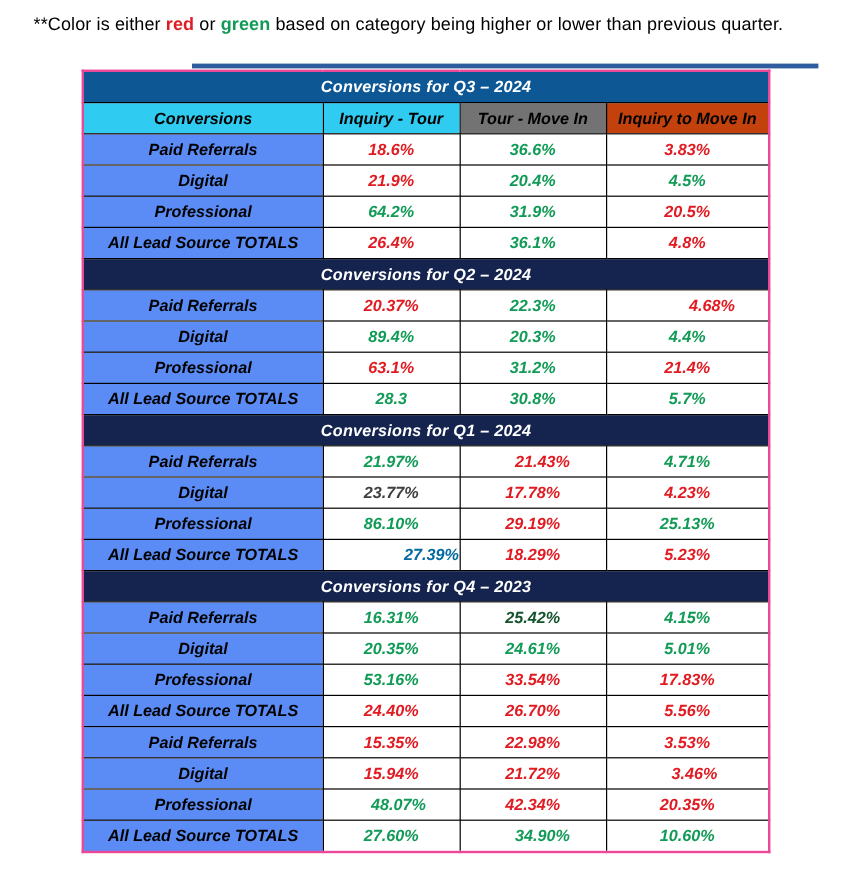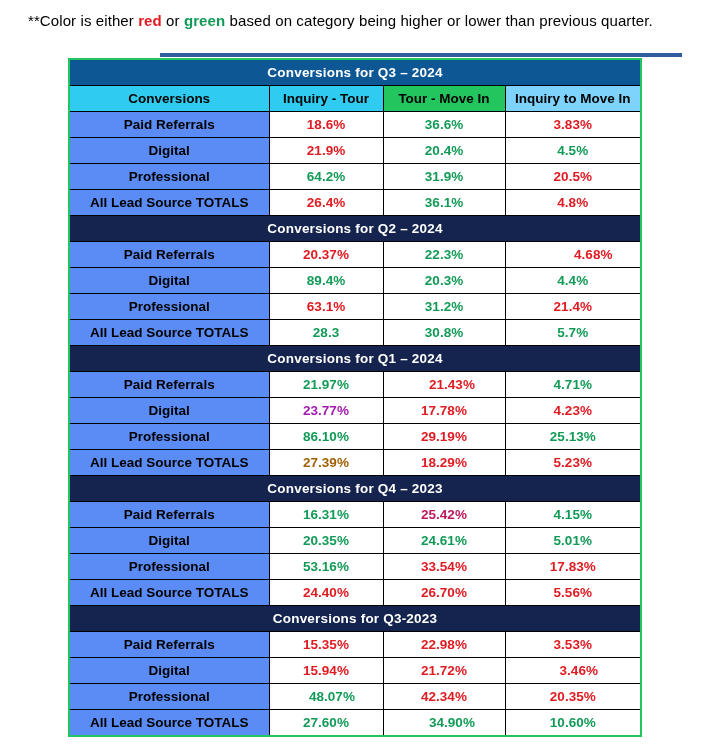--- a/index.html
+++ b/index.html
@@ -13,21 +13,22 @@
     font-size:15px;color:#000;letter-spacing:.1px;
   }
   .disclaimer b{font-weight:bold;}
   .top-rule{
     position:absolute;left:160px;top:53px;width:522px;height:4px;
   }
   table.conv{
     position:absolute;left:68px;top:58px;
     border-collapse:collapse;table-layout:fixed;
     width:572px;
-    border:2px solid #22c55e;
+    border:2px solid #ec4899;
+    font-style:italic;
   }
   table.conv td,table.conv th{
     border:1px solid #000;
     text-align:center;vertical-align:middle;
     font-weight:bold;font-size:13.5px;
     padding:0;height:25px;
     overflow:hidden;white-space:nowrap;
   }
   td.section-title{
     color:#fff;font-size:14px;height:24px;letter-spacing:.2px;
@@ -52,22 +53,22 @@
       <col style="width:122px">
       <col style="width:136px">
   </colgroup>
   <tbody>
       <tr>
         <td class="section-title" colspan="4" style="background: rgb(13, 87, 149); color: rgb(255, 255, 255);">Conversions for Q3 – 2024</td>
       </tr>
       <tr>
         <th class="colhead" style="background: rgb(47, 203, 240);">Conversions</th>
         <th class="colhead" style="background: rgb(47, 203, 240);">Inquiry - Tour</th>
-        <th class="colhead" style="background: #22c55e;">Tour - Move In</th>
-        <th class="colhead" style="background: #7dd3fc;">Inquiry to Move In</th>
+        <th class="colhead" style="background: #737373;">Tour - Move In</th>
+        <th class="colhead" style="background: #c2410c;">Inquiry to Move In</th>
       </tr>
       <tr>
         <td class="rowlabel" style="background: rgb(91, 140, 245);">Paid Referrals</td>
         <td class="val" style="color: rgb(225, 27, 34);">18.6%</td>
         <td class="val" style="color: rgb(18, 155, 87);">36.6%</td>
         <td class="val" style="color: rgb(225, 27, 34);">3.83%</td>
       </tr>
       <tr>
         <td class="rowlabel" style="background: rgb(91, 140, 245);">Digital</td>
         <td class="val" style="color: rgb(225, 27, 34);">21.9%</td>
@@ -117,65 +118,62 @@
         <td class="section-title" colspan="4" style="background: rgb(20, 36, 79); color: rgb(255, 255, 255);">Conversions for Q1 – 2024</td>
       </tr>
       <tr>
         <td class="rowlabel" style="background: rgb(91, 140, 245);">Paid Referrals</td>
         <td class="val" style="color: rgb(18, 155, 87);">21.97%</td>
         <td class="val" style="color: rgb(225, 27, 34); padding-left: 16px;">21.43%</td>
         <td class="val" style="color: rgb(18, 155, 87);">4.71%</td>
       </tr>
       <tr>
         <td class="rowlabel" style="background: rgb(91, 140, 245);">Digital</td>
-        <td class="val" style="color: #a21caf;">23.77%</td>
+        <td class="val" style="color: #404040;">23.77%</td>
         <td class="val" style="color: rgb(225, 27, 34);">17.78%</td>
         <td class="val" style="color: rgb(225, 27, 34);">4.23%</td>
       </tr>
       <tr>
         <td class="rowlabel" style="background: rgb(91, 140, 245);">Professional</td>
         <td class="val" style="color: rgb(18, 155, 87);">86.10%</td>
         <td class="val" style="color: rgb(225, 27, 34);">29.19%</td>
         <td class="val" style="color: rgb(18, 155, 87);">25.13%</td>
       </tr>
       <tr>
         <td class="rowlabel" style="background: rgb(91, 140, 245);">All Lead Source TOTALS</td>
-        <td class="val" style="color: #a16207;">27.39%</td>
+        <td class="val" style="color: #0369a1; text-align: right;">27.39%</td>
         <td class="val" style="color: rgb(225, 27, 34);">18.29%</td>
         <td class="val" style="color: rgb(225, 27, 34);">5.23%</td>
       </tr>
       <tr>
         <td class="section-title" colspan="4" style="background: rgb(20, 36, 79); color: rgb(255, 255, 255);">Conversions for Q4 – 2023</td>
       </tr>
       <tr>
         <td class="rowlabel" style="background: rgb(91, 140, 245);">Paid Referrals</td>
         <td class="val" style="color: rgb(18, 155, 87);">16.31%</td>
-        <td class="val" style="color: #be185d;">25.42%</td>
+        <td class="val" style="color: #14532d;">25.42%</td>
         <td class="val" style="color: rgb(18, 155, 87); border-radius: 13px;">4.15%</td>
       </tr>
       <tr>
         <td class="rowlabel" style="background: rgb(91, 140, 245);">Digital</td>
         <td class="val" style="color: rgb(18, 155, 87);">20.35%</td>
         <td class="val" style="color: rgb(18, 155, 87);">24.61%</td>
         <td class="val" style="color: rgb(18, 155, 87);">5.01%</td>
       </tr>
       <tr>
         <td class="rowlabel" style="background: rgb(91, 140, 245);">Professional</td>
         <td class="val" style="color: rgb(18, 155, 87);">53.16%</td>
         <td class="val" style="color: rgb(225, 27, 34);">33.54%</td>
         <td class="val" style="color: rgb(225, 27, 34);">17.83%</td>
       </tr>
       <tr>
         <td class="rowlabel" style="background: rgb(91, 140, 245);">All Lead Source TOTALS</td>
         <td class="val" style="color: rgb(225, 27, 34);">24.40%</td>
         <td class="val" style="color: rgb(225, 27, 34);">26.70%</td>
         <td class="val" style="color: rgb(225, 27, 34);">5.56%</td>
-      </tr>
-      <tr>
-        <td class="section-title" colspan="4" style="background: rgb(20, 36, 79); color: rgb(255, 255, 255);">Conversions for Q3-2023</td>
       </tr>
       <tr>
         <td class="rowlabel" style="background: rgb(91, 140, 245);">Paid Referrals</td>
         <td class="val" style="color: rgb(225, 27, 34);">15.35%</td>
         <td class="val" style="color: rgb(225, 27, 34);">22.98%</td>
         <td class="val" style="color: rgb(225, 27, 34);">3.53%</td>
       </tr>
       <tr>
         <td class="rowlabel" style="background: rgb(91, 140, 245);">Digital</td>
         <td class="val" style="color: rgb(225, 27, 34);">15.94%</td>

